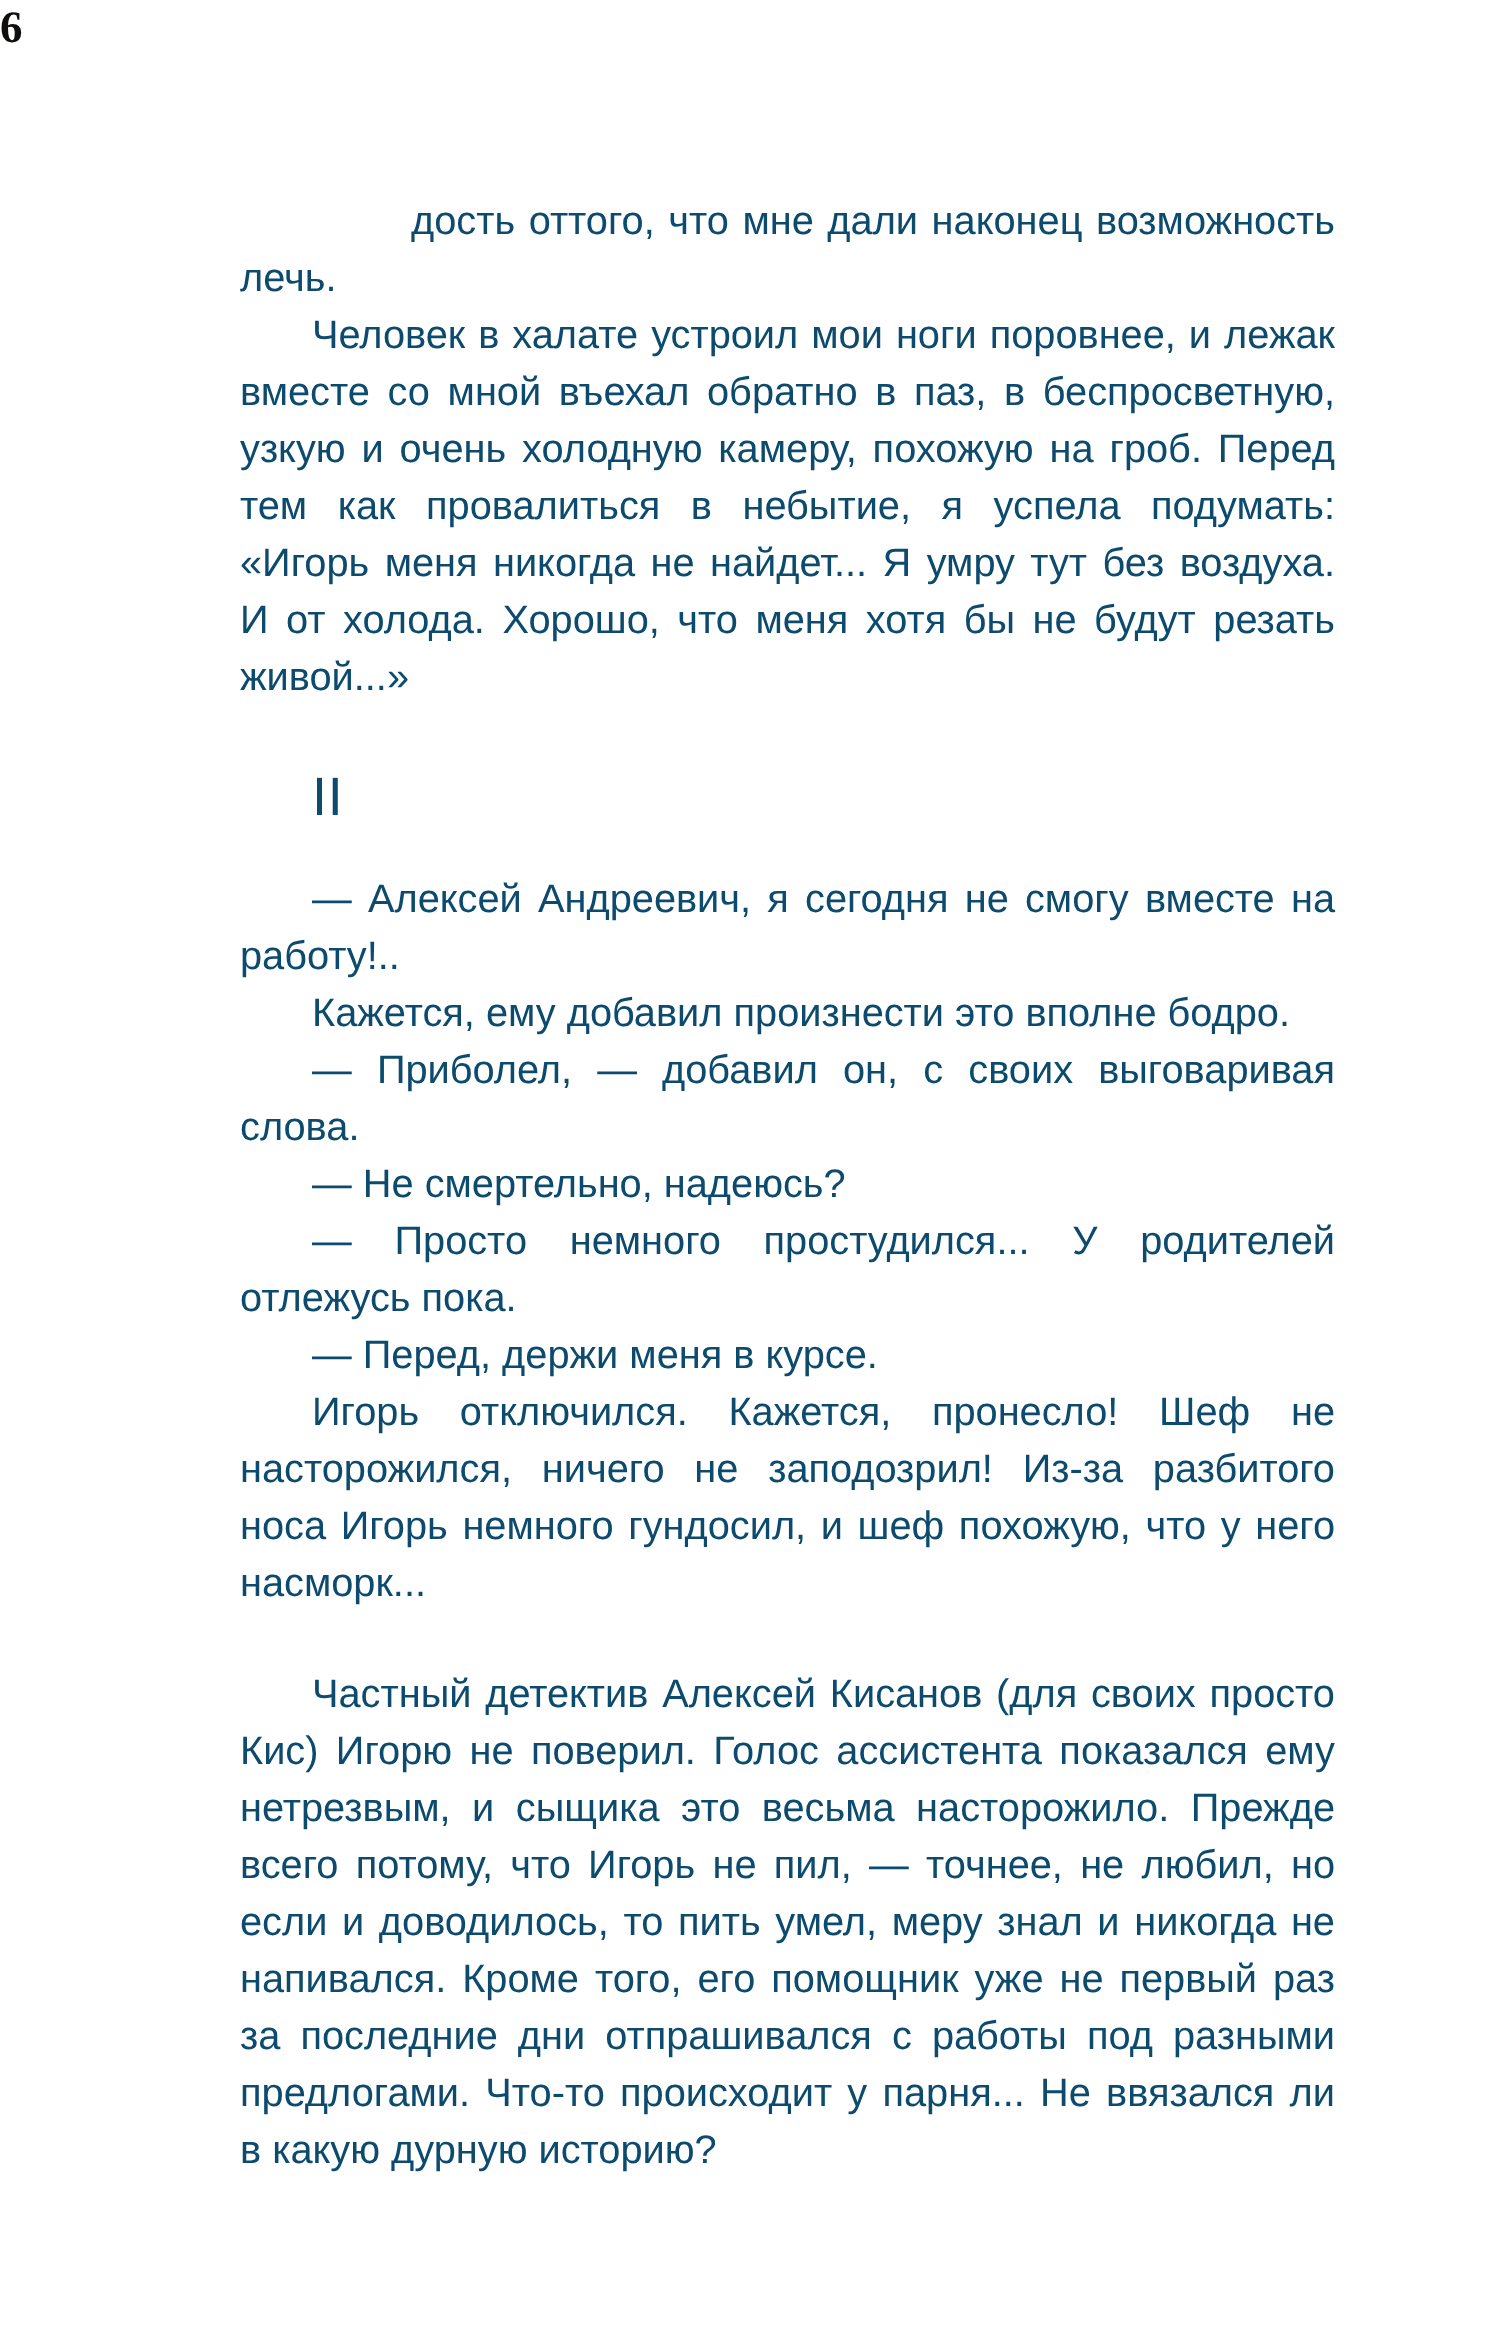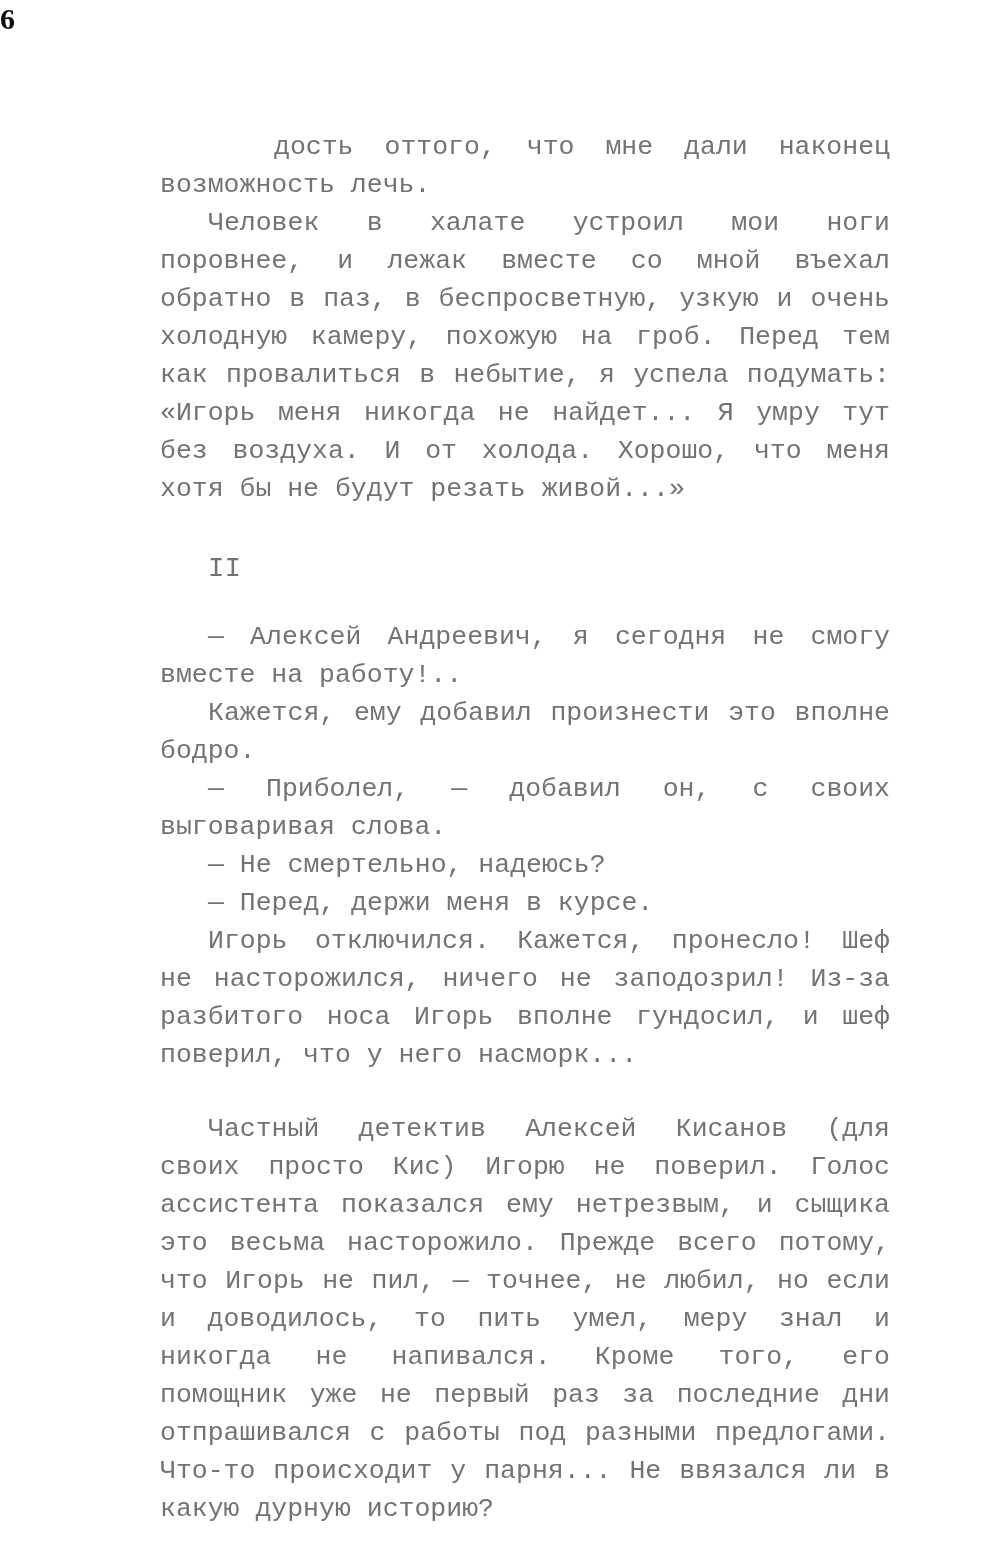--- a/index.html
+++ b/index.html
@@ -13,24 +13,24 @@
     height: 1562px;
     background: #ffffff;
     margin: 0 auto;
     overflow: hidden;
   }
   .text-block {
     position: absolute;
     left: 160px;
     top: 128px;
     width: 730px;
-    font-family: Liberation Mono, monospace;
+    font-family: Liberation Sans, sans-serif;
     font-size: 26.5px;
     line-height: 38px;
-    color: #737373;
+    color: #0c4a6e;
     text-align: justify;
     text-justify: inter-word;
   }
   .folio {
     position: absolute;
     left: 0;
     top: 0;
     font-family: "Liberation Serif", "DejaVu Serif", serif;
     font-weight: bold;
     font-size: 30px;
@@ -43,21 +43,21 @@
     text-align: justify;
     text-justify: inter-word;
   }
   p.para.opening {
     text-indent: 114px;
   }
   .section-num {
     margin: 0;
     text-align: center;
     text-indent: 0;
-    font-size: 27px;
+    font-size: 36px;
     padding-top: 42px;
     padding-bottom: 30px;
     letter-spacing: 0.5px;
   }
   .gap {
     display: block;
     height: 36px;
   }
 </style>
 </head>
@@ -72,21 +72,22 @@
     <p class="para opening">дость оттого, что мне дали наконец возможность лечь.</p>
 
     <p class="para">Человек в халате устроил мои ноги поровнее, и лежак вместе со мной въехал обратно в паз, в беспросветную, узкую и очень холодную камеру, похожую на гроб. Перед тем как провалиться в небытие, я успела подумать: «Игорь меня никогда не найдет... Я умру тут без воздуха. И от холода. Хорошо, что меня хотя бы не будут резать живой...»</p>
 
     <p class="para section-num">II</p>
 
     <p class="para">— Алексей Андреевич, я сегодня не смогу вместе на работу!..</p>
     <p class="para">Кажется, ему добавил произнести это вполне бодро.</p>
     <p class="para">— Приболел, — добавил он, с своих выговаривая слова.</p>
     <p class="para">— Не смертельно, надеюсь?</p>
+    <p class="para">— Просто немного простудился... У родителей отлежусь пока.</p>
     <p class="para">— Перед, держи меня в курсе.</p>
-    <p class="para">Игорь отключился. Кажется, пронесло! Шеф не насторожился, ничего не заподозрил! Из-за разбитого носа Игорь вполне гундосил, и шеф поверил, что у него насморк...</p>
+    <p class="para">Игорь отключился. Кажется, пронесло! Шеф не насторожился, ничего не заподозрил! Из-за разбитого носа Игорь немного гундосил, и шеф похожую, что у него насморк...</p>
 
     <span class="gap"></span>
 
     <p class="para">Частный детектив Алексей Кисанов (для своих просто Кис) Игорю не поверил. Голос ассистента показался ему нетрезвым, и сыщика это весьма насторожило. Прежде всего потому, что Игорь не пил, — точнее, не любил, но если и доводилось, то пить умел, меру знал и никогда не напивался. Кроме того, его помощник уже не первый раз за последние дни отпрашивался с работы под разными предлогами. Что-то происходит у парня... Не ввязался ли в какую дурную историю?</p>
 
   </div>
 </div>
 
 </body></html>

